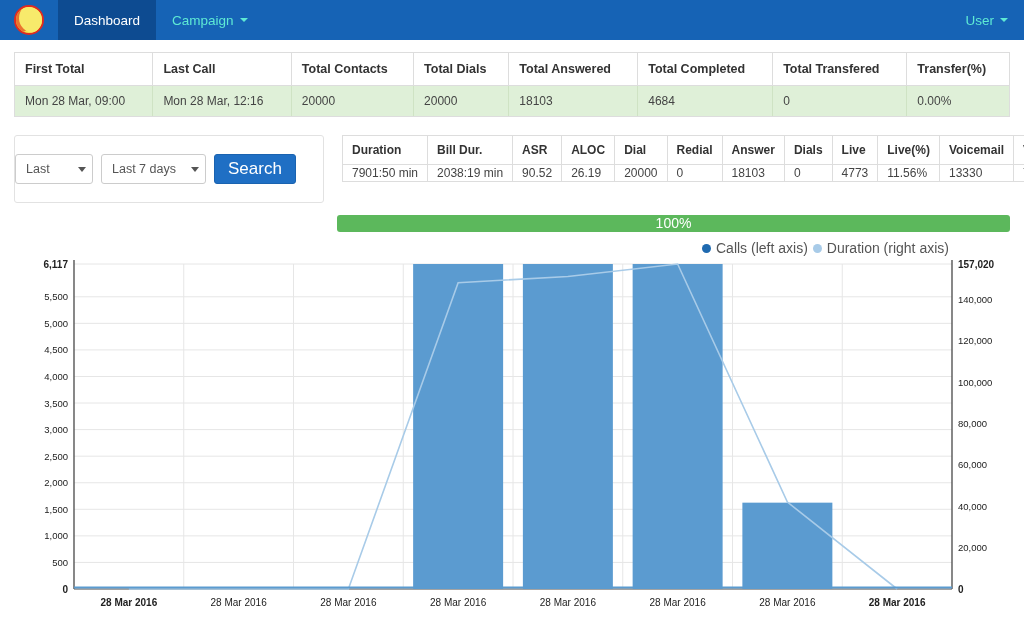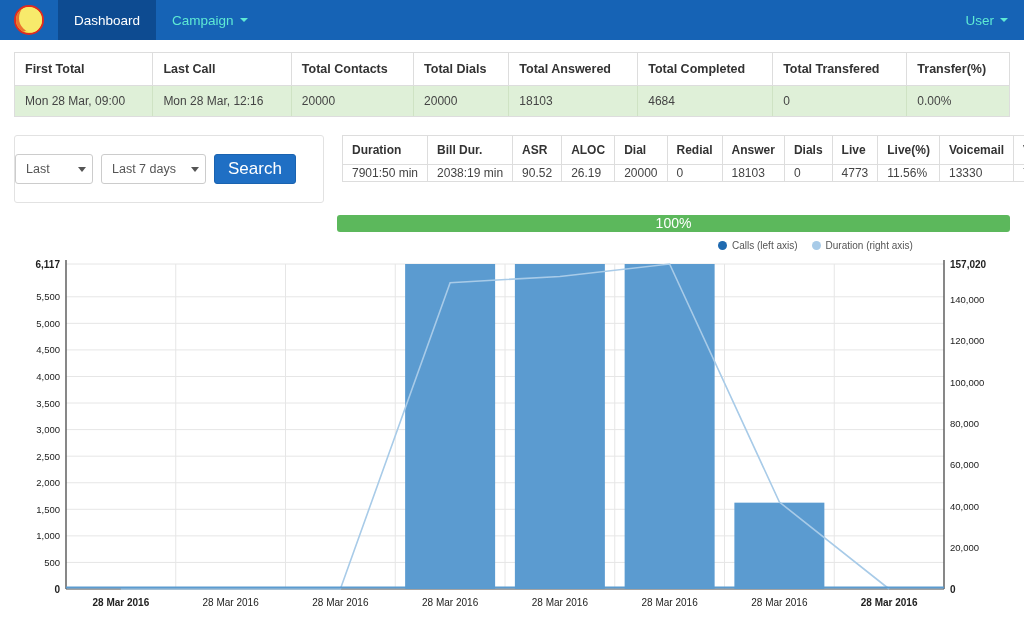--- a/index.html
+++ b/index.html
@@ -191,31 +191,31 @@
   }
 
   
   #chart-area {
     position: relative;
     margin-top: 8px;
     height: 380px;
   }
   #legend {
     position: absolute;
-    left: 718px; top: 0px;
-    display: flex; align-items: center; gap: 14px;
-    font-size: 10px;
+    left: 702px; top: 0px;
+    display: flex; align-items: center; gap: 5px;
+    font-size: 14px;
     color: #555;
   }
   .legend-entry { display: flex; align-items: center; gap: 5px; }
   .legend-dot { width: 9px; height: 9px; border-radius: 50%; display: inline-block; }
 
   #plot {
     position: absolute;
-    left: 0; top: 14px;
+    left: 8px; top: 14px;
     width: 980px; height: 366px;
   }
 </style>
 </head>
 <body>
 
 <div id="navbar">
   <div id="logo-wrap">
     <div class="logo-circle"></div>
   </div>

